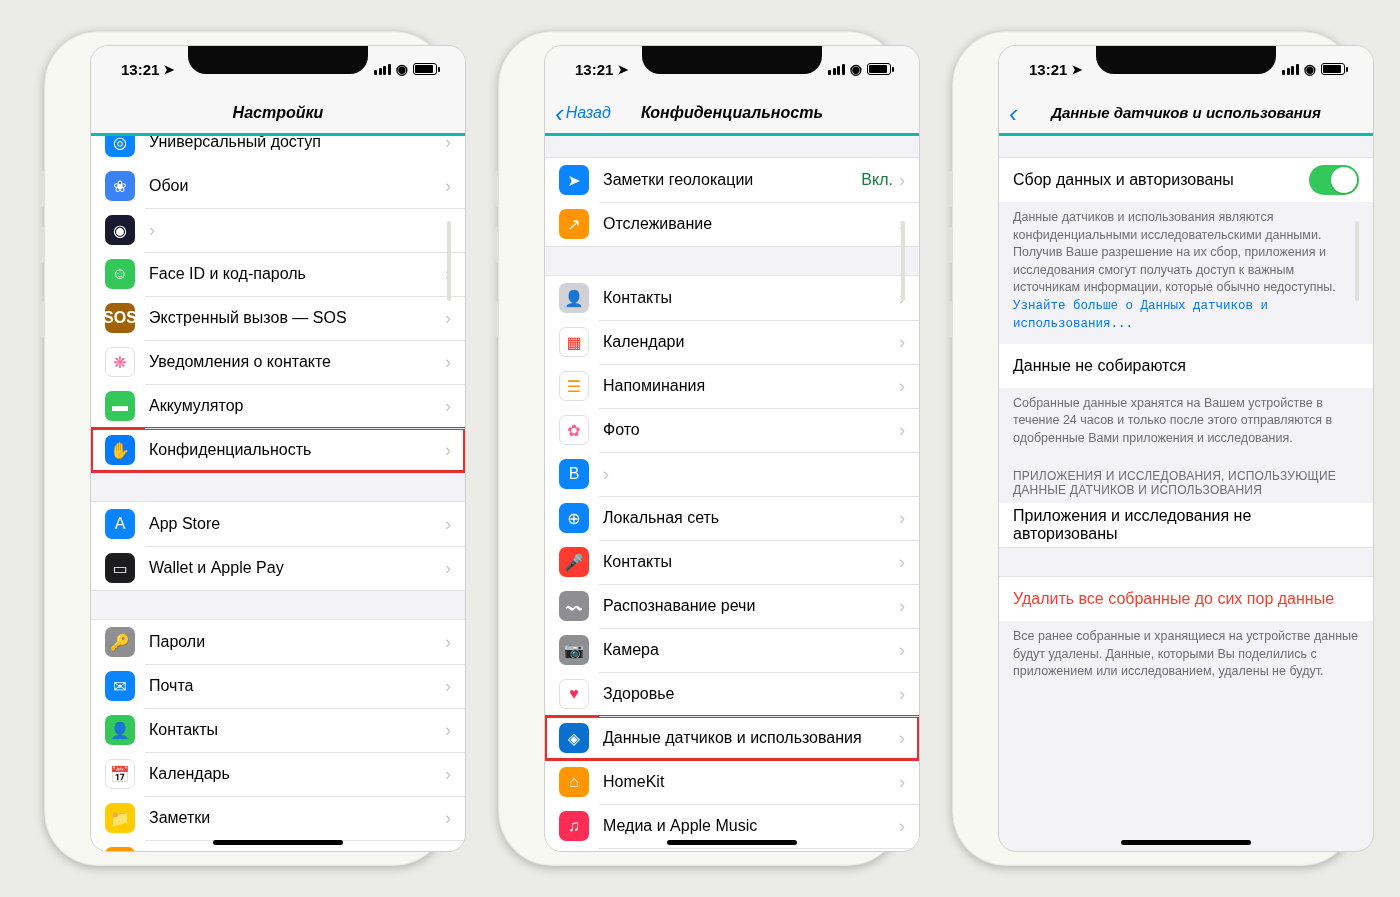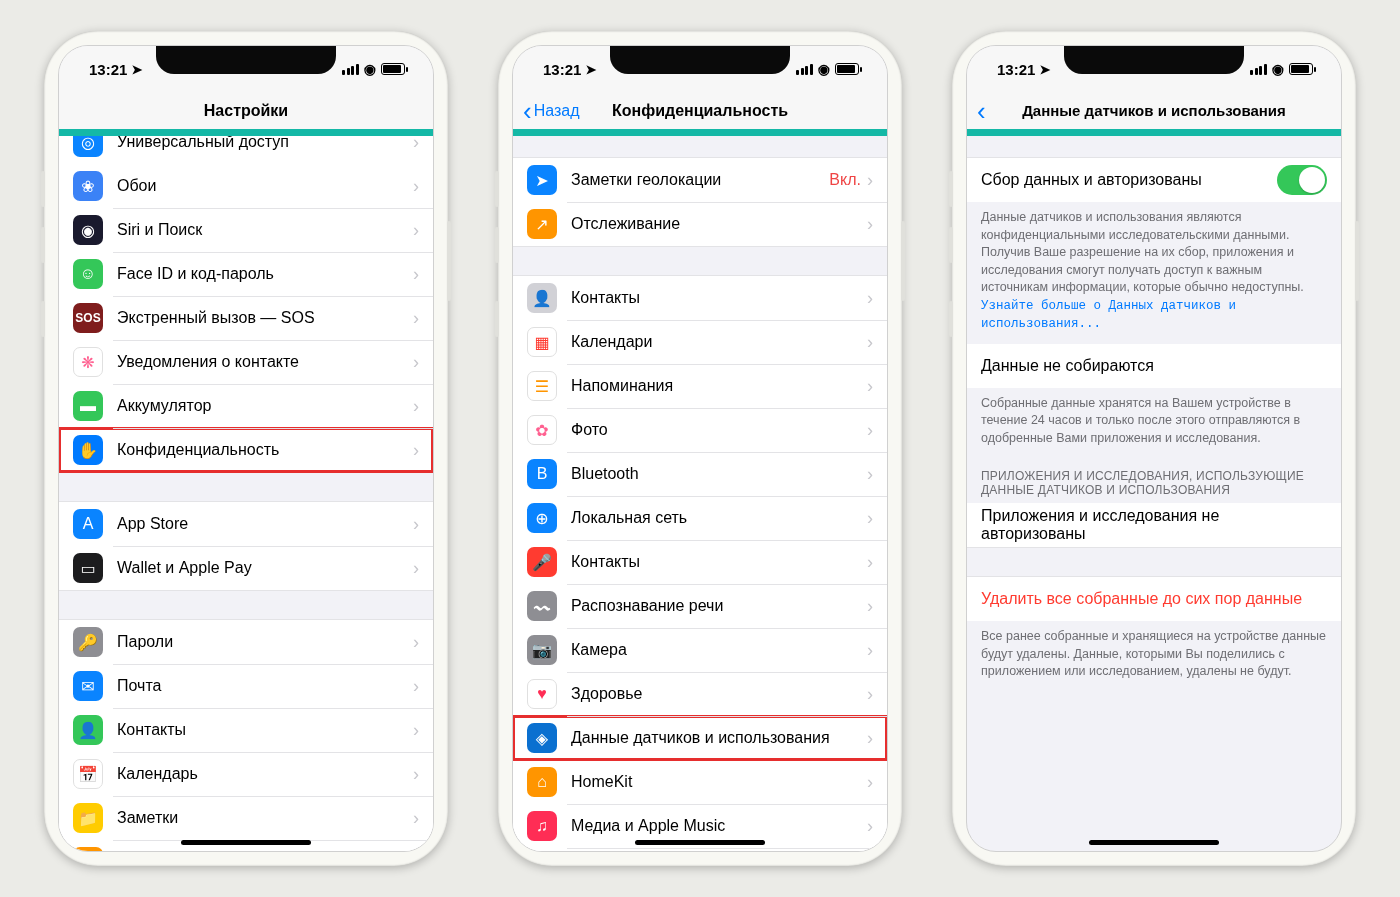--- a/index.html
+++ b/index.html
@@ -32,24 +32,25 @@
     left: -3px; top: 140px; width: 4px; height: 36px;
     box-shadow: 0 56px 0 #e0e0db, 0 130px 0 #e0e0db;
   }
   .phone::after { 
     right: -3px; top: 190px; width: 4px; height: 80px;
   }
   .screen {
     width: 100%;
     height: 100%;
     background: #f2f2f7;
-    border-radius: 30px;
+    border-radius: 18px;
     overflow: hidden;
     position: relative;
     border: 1px solid #d0d0d0;
+    margin-left: 32px;
   }
   .notch {
     position: absolute;
     top: 0;
     left: 50%;
     transform: translateX(-50%);
     width: 180px;
     height: 28px;
     background: #0a0a0a;
     border-bottom-left-radius: 18px;
@@ -64,25 +65,26 @@
     padding: 0 28px 0 30px;
     font-size: 15px;
     font-weight: 600;
     background: #f7f7f7;
   }
   .status-left { display: flex; align-items: center; gap: 4px; }
   .status-right { display: flex; align-items: center; gap: 5px; }
   .navbar {
     height: 44px;
     background: #f7f7f7;
-    border-bottom: 7px solid #14b8a6;
+    border-bottom: 3px solid #14b8a6;
     display: flex;
     align-items: center;
     position: relative;
     padding: 0 10px;
+    font-style: italic;
   }
   .nav-title {
     position: absolute;
     left: 0; right: 0;
     text-align: center;
     font-size: 16px;
     font-weight: 600;
   }
   .nav-back {
     color: #007aff;
@@ -138,21 +140,21 @@
     font-size: 16px;
     color: #fff;
   }
   .row-label {
     flex: 1;
     font-size: 16px;
     color: #000;
   }
   .row-value {
     font-size: 16px;
-    color: #ef4444;
+    color: #15803d;
     margin-right: 6px;
   }
   .chevron {
     color: #c7c7cc;
     font-size: 18px;
   }
   .highlight {
     outline: 3px solid #e62e2e;
     outline-offset: -2px;
     z-index: 5;
@@ -252,30 +254,29 @@
           <span class="chevron">›</span>
         </div>
         <div id="p1g0">
             <div class="row">
               <div class="row-icon" style="background: rgb(59, 130, 246);">❀</div>
               <div class="row-label">Обои</div>
               <span class="chevron">›</span>
             </div>
             <div class="row">
               <div class="row-icon" style="background: rgb(26, 26, 46);">◉</div>
-              <div class="row-label">Siri и Поиск</div>
               <span class="chevron">›</span>
             </div>
             <div class="row">
               <div class="row-icon" style="background: rgb(52, 199, 89);">☺</div>
               <div class="row-label">Face ID и код-пароль</div>
               <span class="chevron">›</span>
             </div>
             <div class="row">
-              <div class="row-icon" style="background: #7f1d1d; font-size: 12px; font-weight: bold;">SOS</div>
+              <div class="row-icon" style="background: #a16207; font-size: 16px; font-weight: bold;">SOS</div>
               <div class="row-label">Экстренный вызов — SOS</div>
               <span class="chevron">›</span>
             </div>
             <div class="row">
               <div class="row-icon" style="background: rgb(255, 255, 255); color: rgb(255, 96, 144); border: 1px solid rgb(224, 224, 224);">❋</div>
               <div class="row-label">Уведомления о контакте</div>
               <span class="chevron">›</span>
             </div>
             <div class="row">
               <div class="row-icon" style="background: rgb(52, 199, 89);">▬</div>
@@ -398,21 +399,20 @@
             <div class="row-label">Напоминания</div>
             <span class="chevron">›</span>
           </div>
           <div class="row">
             <div class="row-icon" style="background: rgb(255, 255, 255); color: rgb(255, 96, 144); border: 1px solid rgb(224, 224, 224);">✿</div>
             <div class="row-label">Фото</div>
             <span class="chevron">›</span>
           </div>
           <div class="row">
             <div class="row-icon" style="background: rgb(10, 132, 255);">B</div>
-            <div class="row-label">Bluetooth</div>
             <span class="chevron">›</span>
           </div>
           <div class="row">
             <div class="row-icon" style="background: rgb(10, 132, 255);">⊕</div>
             <div class="row-label">Локальная сеть</div>
             <span class="chevron">›</span>
           </div>
           <div class="row">
             <div class="row-icon" style="background: rgb(255, 59, 48);">🎤</div>
             <div class="row-label">Контакты</div>

